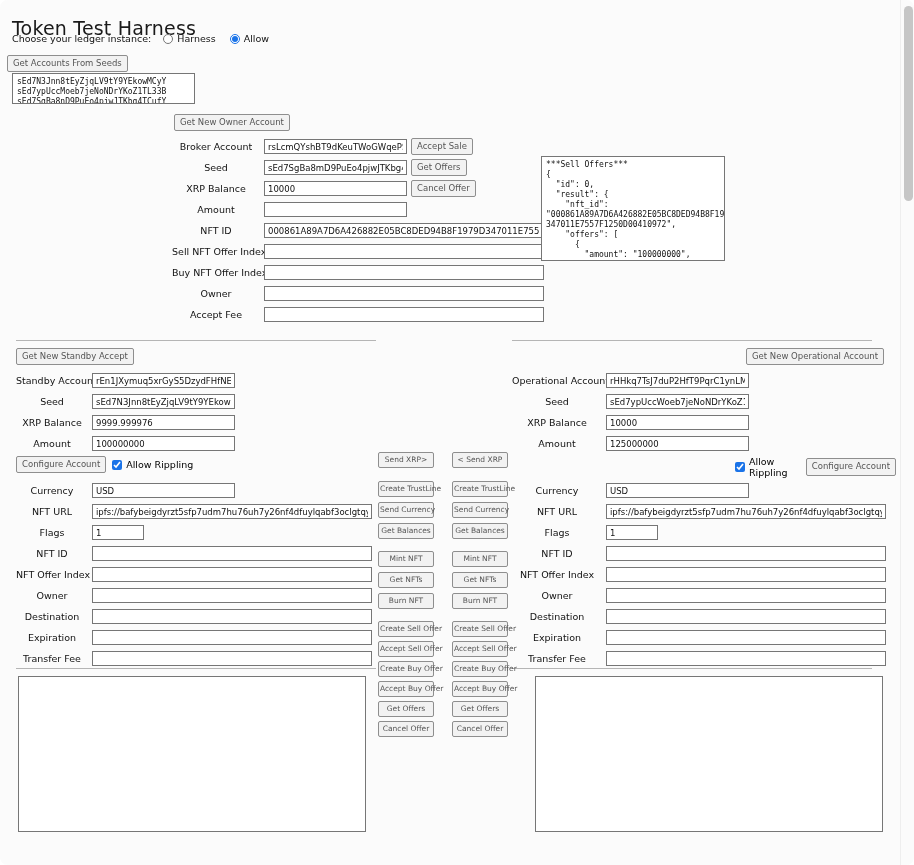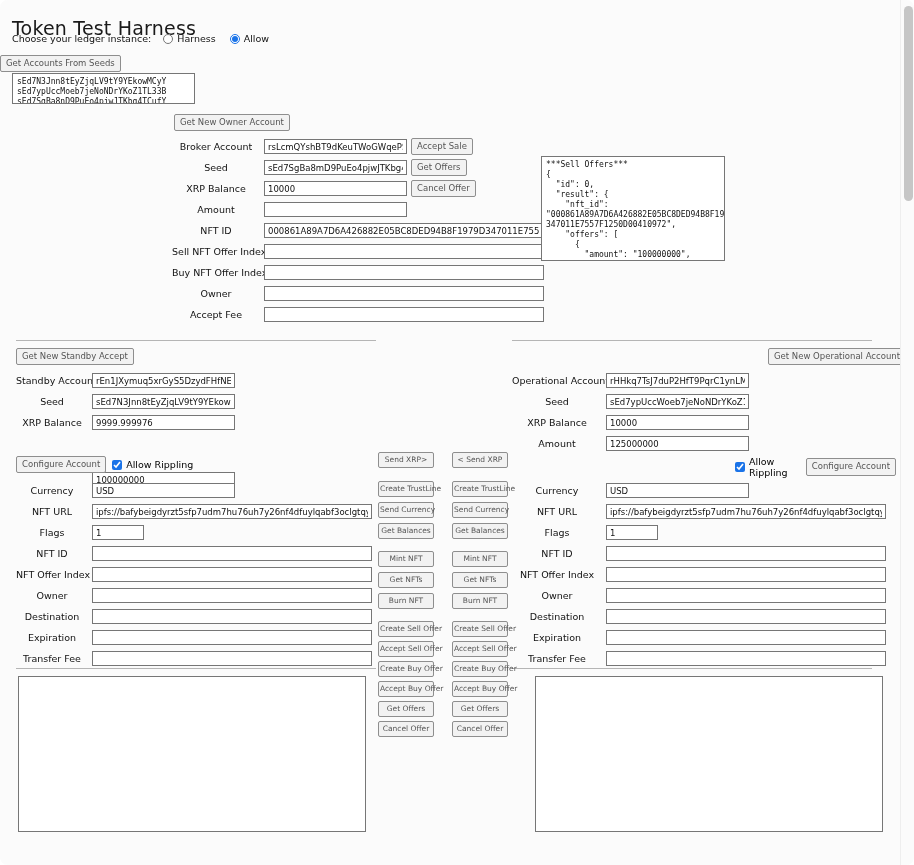--- a/index.html
+++ b/index.html
@@ -90,21 +90,21 @@
   }
   #ledger-row {
     position: absolute; left: 12px; top: 33px;
     display: flex; align-items: center; gap: 0;
     font-size: 9.5px; color: #111;
   }
   #ledger-row .radio-group { display: flex; align-items: center; margin-left: 12px; }
   #ledger-row .radio-item { display: flex; align-items: center; margin-right: 14px; }
   input[type=radio], input[type=checkbox] { margin: 0 4px 0 0; width: 10px; height: 10px; accent-color: #1a73e8; }
 
-  #btn-get-accounts { position: absolute; left: 0; top: 55px; }
+  #btn-get-accounts { position: absolute; left: 7px; top: 55px; }
   #seeds-area { position: absolute; left: 12px; top: 73px; width: 183px; height: 31px; }
   #btn-new-broker { position: absolute; left: 174px; top: 114px; }
 
   
   .frow { position: absolute; display: flex; align-items: center; }
   .frow .lbl { width: 80px; margin-right: 4px; }
 
   #brokerSale  { position: absolute; left: 411px; top: 138px; }
   #brokerGetOffers { position: absolute; left: 411px; top: 159px; }
   #brokerCancelOffer { position: absolute; left: 411px; top: 180px; }
@@ -115,21 +115,21 @@
     white-space: pre;
   }
 
   
   .hr {
     position: absolute; height: 0;
     border-top: 1px solid #b5b5b5;
   }
 
   #btn-new-standby { position: absolute; left: 16px; top: 348px; }
-  #btn-new-operational { position: absolute; left: 768px; top: 348px; }
+  #btn-new-operational { position: absolute; left: 746px; top: 348px; }
 
   .big-ta { position: absolute; width: 348px; height: 156px; }
 </style>
 </head>
 <body>
 
 <div id="page">
   <div id="content">
 
     <h1 id="title">Token Test Harness</h1>
@@ -226,21 +226,21 @@
         <div class="frow" style="left: 16px; top: 394px;">
           <span class="lbl" style="width: 72px; margin-right: 4px;">Seed</span>
           <input type="text" class="txt" value="sEd7N3Jnn8tEyZjqLV9tY9YEkowMCyY" style="width: 143px;">
         </div>
         <div class="frow" style="left: 16px; top: 415px;">
           <span class="lbl" style="width: 72px; margin-right: 4px;">XRP Balance</span>
           <input type="text" class="txt" value="9999.999976" style="width: 143px;">
         </div>
         <div class="frow" style="left: 16px; top: 436px;">
           <span class="lbl" style="width: 72px; margin-right: 4px;">Amount</span>
-          <input type="text" class="txt" value="100000000" style="width: 143px; margin-top: 36px;">
+          <input type="text" class="txt" value="100000000" style="width: 143px;">
         </div>
         <div class="frow" style="left: 16px; top: 483px;">
           <span class="lbl" style="width: 72px; margin-right: 4px;">Currency</span>
           <input type="text" class="txt" value="USD" style="width: 143px;">
         </div>
         <div class="frow" style="left: 16px; top: 504px;">
           <span class="lbl" style="width: 72px; margin-right: 4px;">NFT URL</span>
           <input type="text" class="txt" value="ipfs://bafybeigdyrzt5sfp7udm7hu76uh7y26nf4dfuylqabf3oclgtqy55fbzdi" style="width: 280px;">
         </div>
         <div class="frow" style="left: 16px; top: 525px;">

